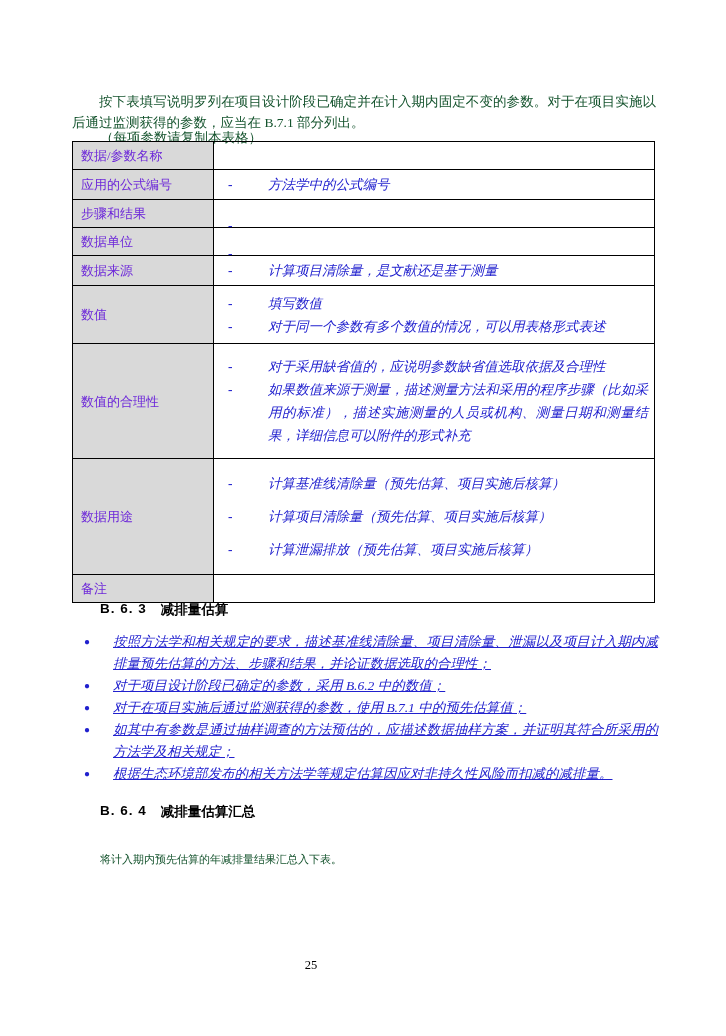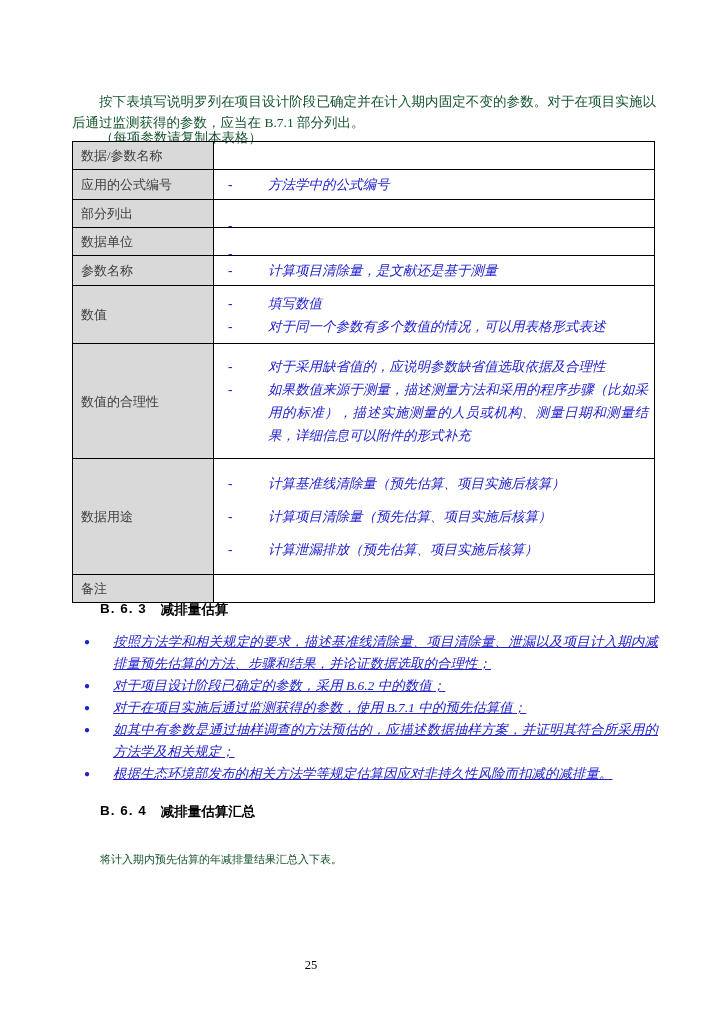--- a/index.html
+++ b/index.html
@@ -23,21 +23,21 @@
   
   .param-table{
     position:absolute;left:72px;top:141px;width:583px;
     border-collapse:collapse;table-layout:fixed;
   }
   .param-table td{
     border:1px solid #000;vertical-align:middle;padding:0;
   }
   .param-table td.label-cell{
     background:#D9D9D9;width:128px;padding:2px 4px 2px 8px;
-    font-size:13px;line-height:17px;color:#404040;
+    font-size:13px;line-height:17px;color:#6d28d9;
   }
   .param-table td.value-cell{padding:3px 6px 3px 0;}
   tr.h28{height:28px}tr.h29{height:29px}tr.h58{height:58px}
   tr.h115{height:115px}tr.h85{height:85px}
   .dash-item{
     position:relative;padding-left:54px;
     font-size:13.5px;line-height:23px;text-align:justify;
     color:#2121CE;font-style:italic;
   }
   .dash-item::before{
@@ -96,33 +96,33 @@
       <td class="label-cell">数据/参数名称</td>
       <td class="value-cell"></td>
     </tr>
     <tr class="h29">
       <td class="label-cell">应用的公式编号</td>
       <td class="value-cell">
         <div class="dash-item">方法学中的公式编号</div>
       </td>
     </tr>
     <tr class="h28">
-      <td class="label-cell">部分列出</td>
+      <td class="label-cell">步骤和结果</td>
       <td class="value-cell">
         <div class="dash-item"></div>
       </td>
     </tr>
     <tr class="h28">
       <td class="label-cell">数据单位</td>
       <td class="value-cell">
         <div class="dash-item"></div>
       </td>
     </tr>
     <tr class="h29">
-      <td class="label-cell">参数名称</td>
+      <td class="label-cell">数据来源</td>
       <td class="value-cell">
         <div class="dash-item">计算项目清除量，是文献还是基于测量</div>
       </td>
     </tr>
     <tr class="h58">
       <td class="label-cell">数值</td>
       <td class="value-cell">
         <div class="dash-item">填写数值</div>
         <div class="dash-item">对于同一个参数有多个数值的情况，可以用表格形式表述</div>
       </td>

